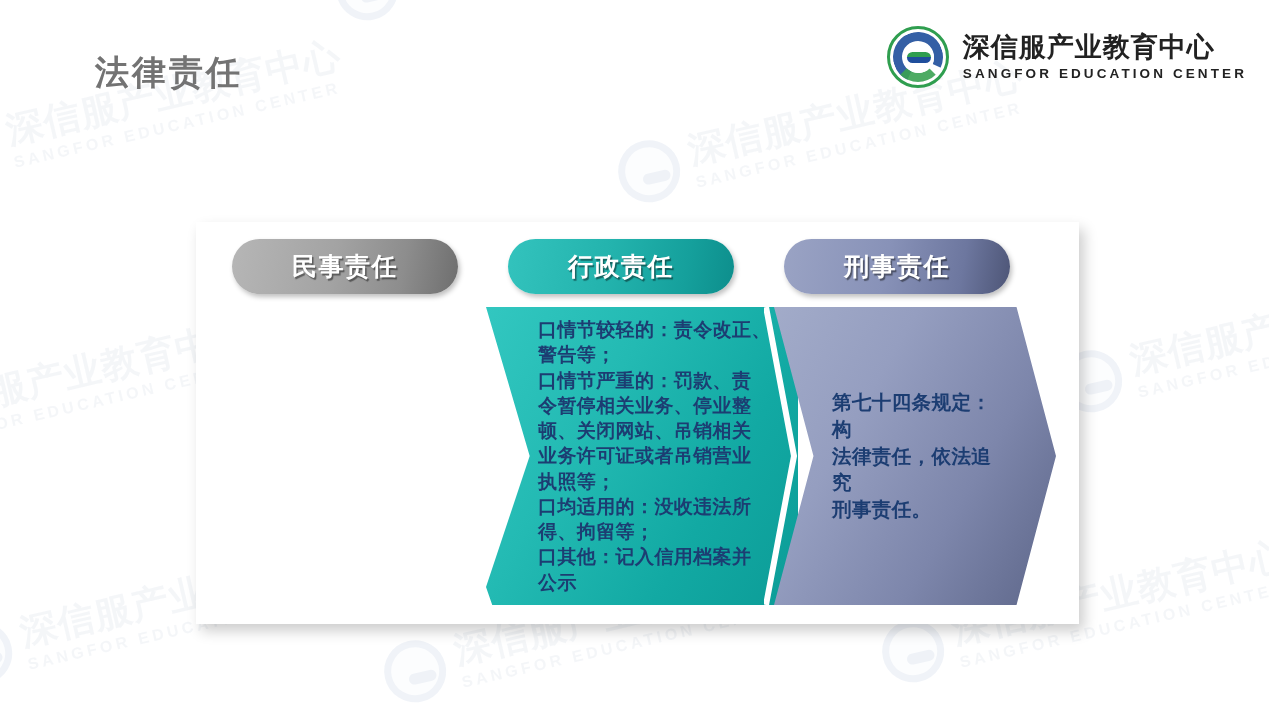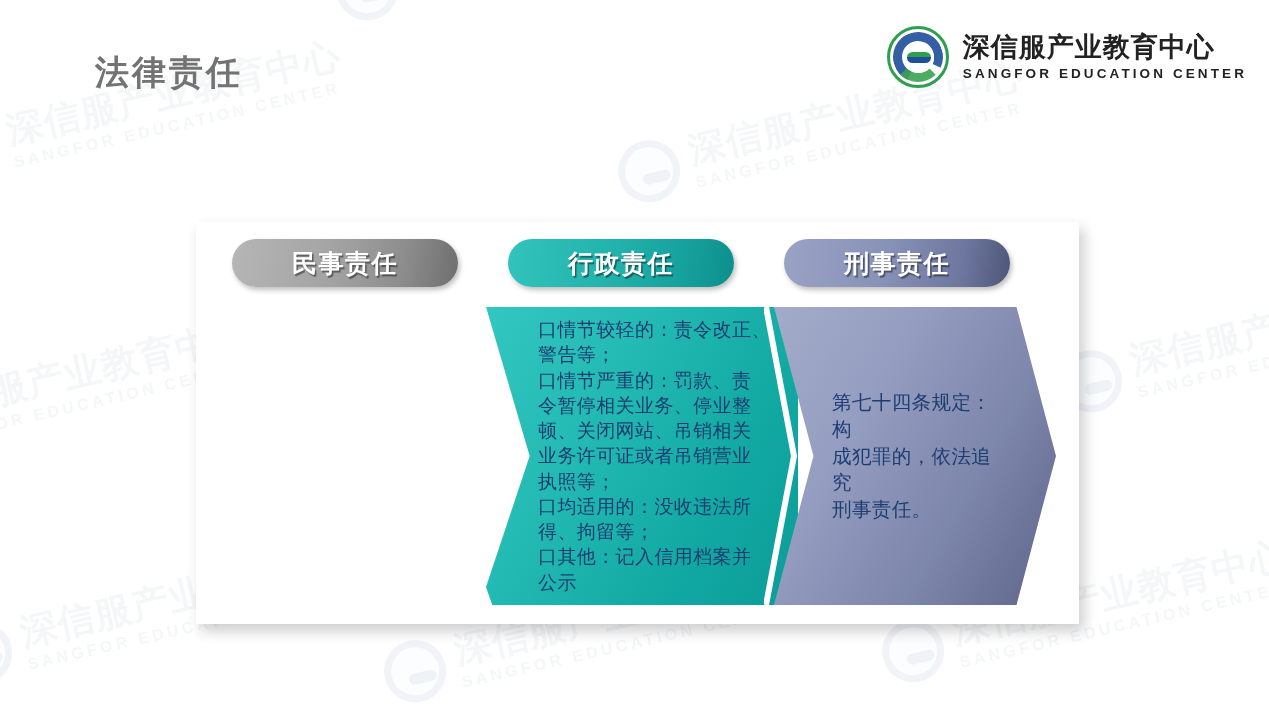--- a/index.html
+++ b/index.html
@@ -153,21 +153,21 @@
     height: 402px;
     background: #ffffff;
     box-shadow: 5px 7px 13px rgba(0,0,0,.20);
     z-index: 3;
   }
 
   
   .pill {
     position: absolute;
     top: 17px;
-    height: 48px;
+    height: 55px;
     border-radius: 28px;
     display: flex;
     align-items: center;
     justify-content: center;
     box-shadow: 2px 3px 5px rgba(0,0,0,.25);
   }
   .pill-label {
     font-size: 25px;
     font-weight: 700;
     color: #ffffff;
@@ -199,21 +199,21 @@
     position: absolute;
     top: 0;
     height: 100%;
     display: flex;
     align-items: center;
   }
   .chev-text {
     position: relative;
     z-index: 2;
     font-size: 19.5px;
-    font-weight: 400;
+    font-weight: 700;
     color: #1c3d72;
     line-height: 1.38;
     letter-spacing: .4px;
     white-space: pre-line;
   }
 
   
   #chev-civil {
     left: 0; width: 292px;
     background: linear-gradient(118deg,#c0c0c0 0%,#b2b2b2 30%,#9e9e9e 62%,#8f8f8f 100%);
@@ -374,18 +374,18 @@
     </div>
 
     <div class="seam" style="left:546px;">
       <svg width="34" height="298" viewBox="0 0 34 298">
         <polyline points="2,0 30,149 2,298" fill="none" stroke="#ffffff" stroke-width="6"></polyline>
       </svg>
     </div>
 
     <div class="chev" id="chev-criminal">
       <div class="chev-text">第七十四条规定：构
-成犯罪的，依法追究
+法律责任，依法追究
 刑事责任。</div>
     </div>
 
   </div>
 </div>
 
 </body></html>

